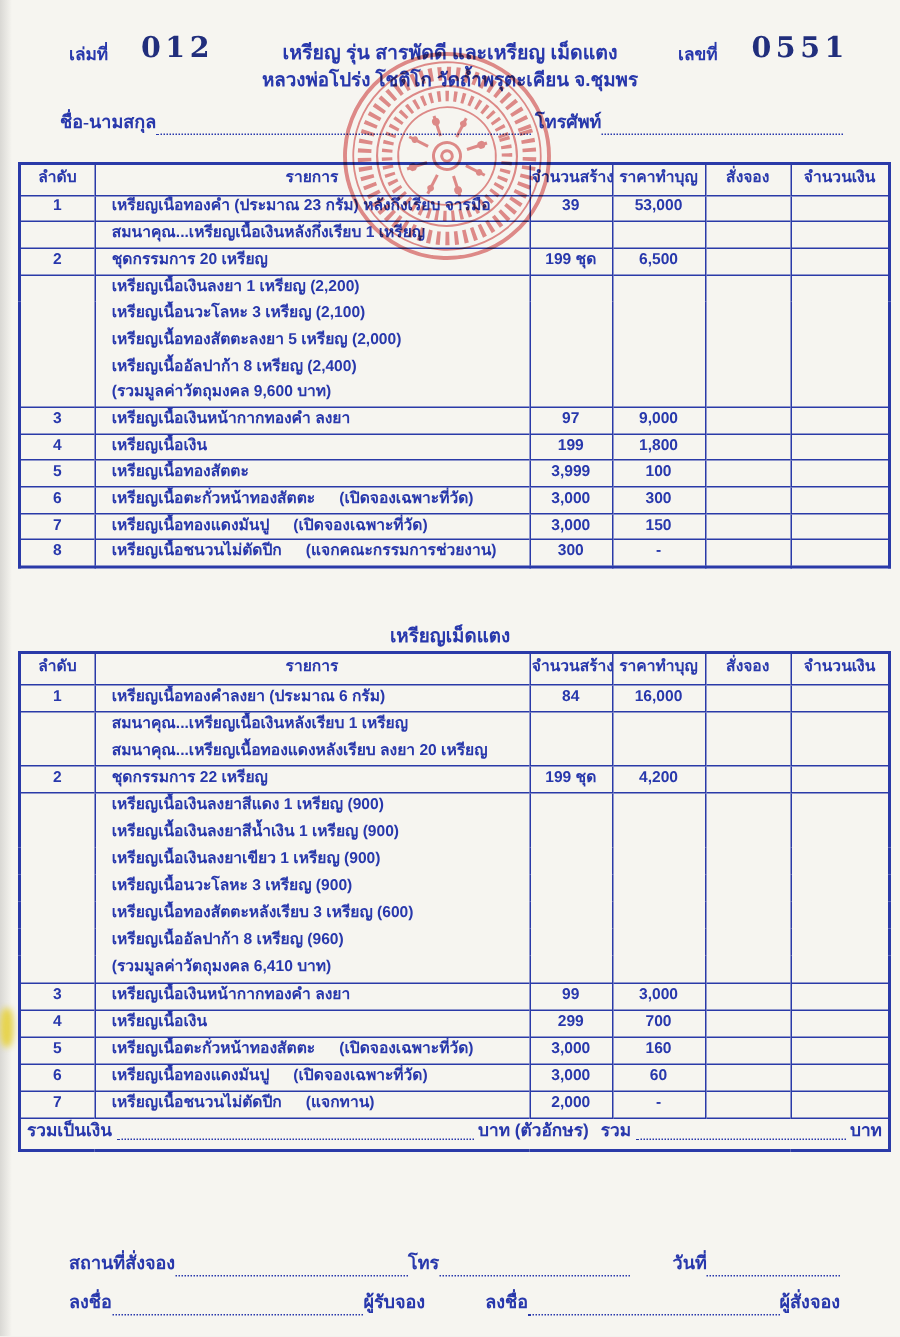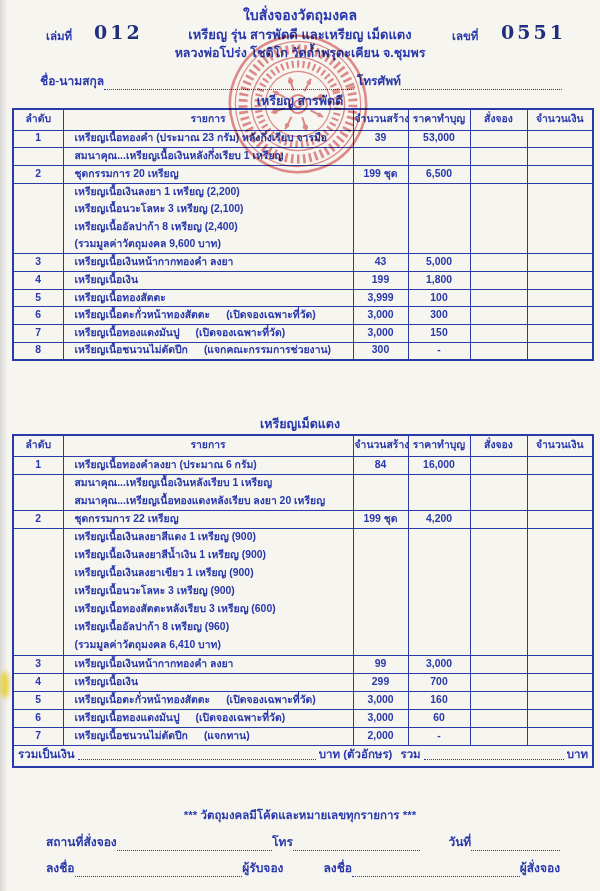--- a/index.html
+++ b/index.html
@@ -42,36 +42,34 @@
   .stamp{position:absolute;left:224px;top:30px;opacity:.55;mix-blend-mode:multiply;
     transform:rotate(-18deg);}
 </style>
 </head>
 <body>
 
 <div class="page">
   <div class="edge-shade"></div>
   <div class="smudge"></div>
 
-  <div class="abs ctr form-title ink">ใบสั่งจองวัตถุมงคล</div>
   <span class="abs serial-label ink" style="left:46px;top:27px;">เล่มที่</span>
   <span class="abs serial-num" style="left:94px;top:21px;text-align:right;">012</span>
   <div class="abs ctr sub-line ink">เหรียญ รุ่น สารพัดดี และเหรียญ เม็ดแตง</div>
   <span class="abs serial-label ink" style="left:452px;top:27px;">เลขที่</span>
   <span class="abs serial-num" style="left:501px;top:21px;">0551</span>
   <div class="abs ctr temple-line ink">หลวงพ่อโปร่ง โชติโก วัดถ้ำพรุตะเคียน จ.ชุมพร</div>
 
   <div class="abs fill-row" style="left:40px;top:71px;width:522px;font-family:Liberation Serif, serif;">
     <span>ชื่อ-นามสกุล</span>
     <span class="dots grow" style="flex:1.55;"></span>
     <span style="margin-left:3px;text-align:right;">โทรศัพท์</span>
     <span class="dots grow" style="flex:1;"></span>
   </div>
 
-  <div class="abs ctr sec-title ink" style="top:91px;">เหรียญ สารพัดดี</div>
   <table id="t1" class="abs" style="left:12px;top:108px;">
     <colgroup>
         <col style="width:50px">
         <col style="width:290px">
         <col style="width:55px">
         <col style="width:62px">
         <col style="width:57px">
         <col style="width:66px">
       </colgroup>
     <tbody>
@@ -118,39 +116,47 @@
         <tr class="nb">
           <td class="c"></td>
           <td class="l"><span>เหรียญเนื้อนวะโลหะ 3 เหรียญ (2,100)</span></td>
           <td class="c"></td>
           <td class="c"></td>
           <td class="c"></td>
           <td class="c"></td>
         </tr>
         <tr class="nb">
           <td class="c"></td>
+          <td class="l"><span>เหรียญเนื้อทองสัตตะลงยา 5 เหรียญ (2,000)</span></td>
+          <td class="c"></td>
+          <td class="c"></td>
+          <td class="c"></td>
+          <td class="c"></td>
+        </tr>
+        <tr class="nb">
+          <td class="c"></td>
           <td class="l"><span>เหรียญเนื้ออัลปาก้า 8 เหรียญ (2,400)</span></td>
           <td class="c"></td>
           <td class="c"></td>
           <td class="c"></td>
           <td class="c"></td>
         </tr>
         <tr class="nb">
           <td class="c"></td>
           <td class="l"><span>(รวมมูลค่าวัตถุมงคล 9,600 บาท)</span></td>
           <td class="c"></td>
           <td class="c"></td>
           <td class="c"></td>
           <td class="c"></td>
         </tr>
         <tr>
           <td class="c">3</td>
           <td class="l"><span>เหรียญเนื้อเงินหน้ากากทองคำ ลงยา</span></td>
-          <td class="c">43</td>
-          <td class="c">5,000</td>
+          <td class="c">97</td>
+          <td class="c">9,000</td>
           <td class="c"></td>
           <td class="c"></td>
         </tr>
         <tr>
           <td class="c">4</td>
           <td class="l"><span>เหรียญเนื้อเงิน</span></td>
           <td class="c">199</td>
           <td class="c">1,800</td>
           <td class="c"></td>
           <td class="c"></td>
@@ -347,21 +353,20 @@
             <span>บาท (ตัวอักษร)</span>
             <span style="margin-left:8px;">รวม</span>
             <span class="dots" style="flex:1;margin:0 3px;"></span>
             <span>บาท</span>
           </div>
         </td>
       </tr>
     </tbody>
   </table>
 
-  <div class="abs ctr foot-note ink" style="top:806px;">*** วัตถุมงคลมีโค้ดและหมายเลขทุกรายการ ***</div>
 
   <div class="abs fill-row" style="left:46px;top:832px;width:514px;">
     <span>สถานที่สั่งจอง</span>
     <span class="dots" style="flex:1.4;"></span>
     <span>โทร</span>
     <span class="dots" style="flex:1.15;"></span>
     <span style="margin-left:28px;">วันที่</span>
     <span class="dots" style="flex:0.8;"></span>
   </div>
 

